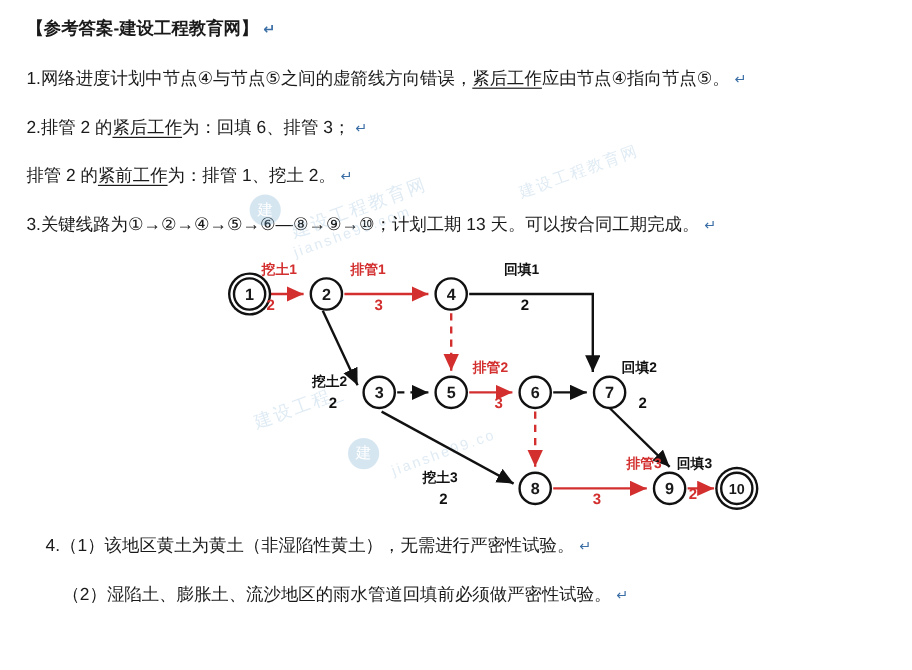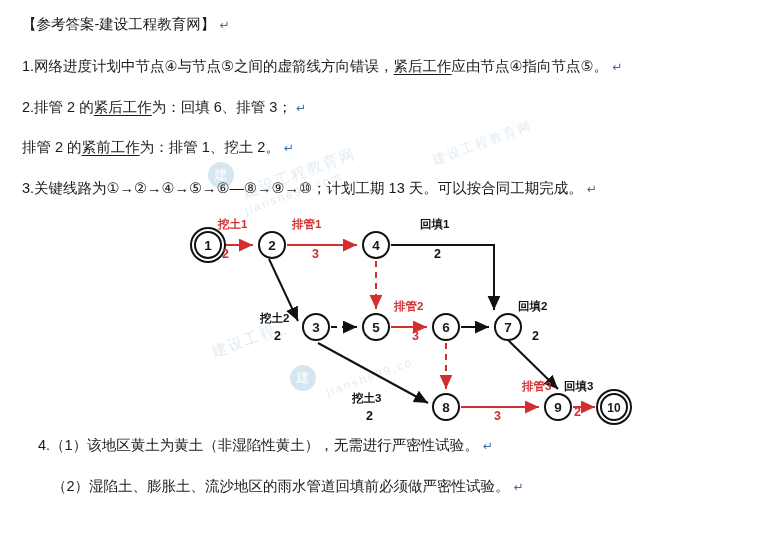--- a/index.html
+++ b/index.html
@@ -22,21 +22,21 @@
     box-sizing: border-box;
     padding: 14px 22px;
   }
   .line {
     font-size: 14.5px;
     line-height: 1.5;
     margin: 0 0 19px 0;
     white-space: nowrap;
   }
   .title {
-    font-weight: normal;
+    font-weight: bold;
     font-size: 14.5px;
     margin-bottom: 20px;
   }
   .u-red {
     text-decoration-color: #d32f2f;
     text-underline-offset: 3px;
   }
   .u-black {
     text-decoration: underline;
     text-underline-offset: 3px;
@@ -241,21 +241,21 @@
     <div class="lbl blk" style="left:330px; top:164px;margin-top:12px;">挖土3</div>
     <div class="dur blk" style="left:344px; top:194px;">2</div>
 
     <div class="lbl red" style="left:458px; top:164px;margin-left:42px;">排管3</div>
     <div class="dur red" style="left:472px; top:194px;">3</div>
 
     <div class="lbl blk" style="left:542px; top:164px;">回填3</div>
     <div class="dur red" style="left:552px; top:190px;">2</div>
   </div>
 
-  <div class="line indent1" style="margin-top:2px;">
+  <div class="line indent1" style="margin-top:12px;">
     <span>4.（1）该地区黄土为黄土（非湿陷性黄土），无需进行严密性试验。</span>
     <span class="pilcrow">↵</span>
   </div>
 
   <div class="line indent2">
     <span>（2）湿陷土、膨胀土、流沙地区的雨水管道回填前必须做严密性试验。</span>
     <span class="pilcrow">↵</span>
   </div>
 
 

